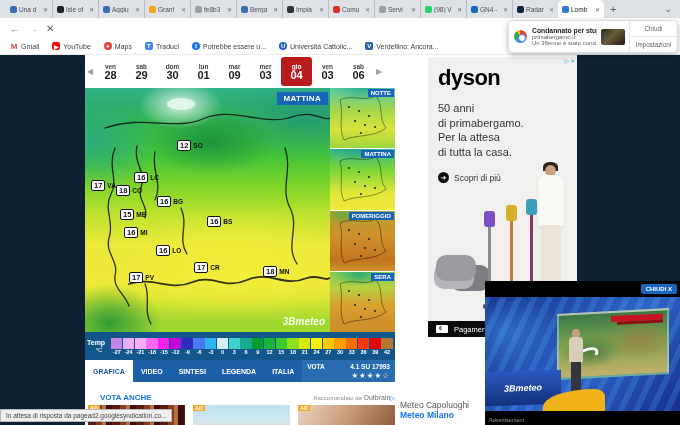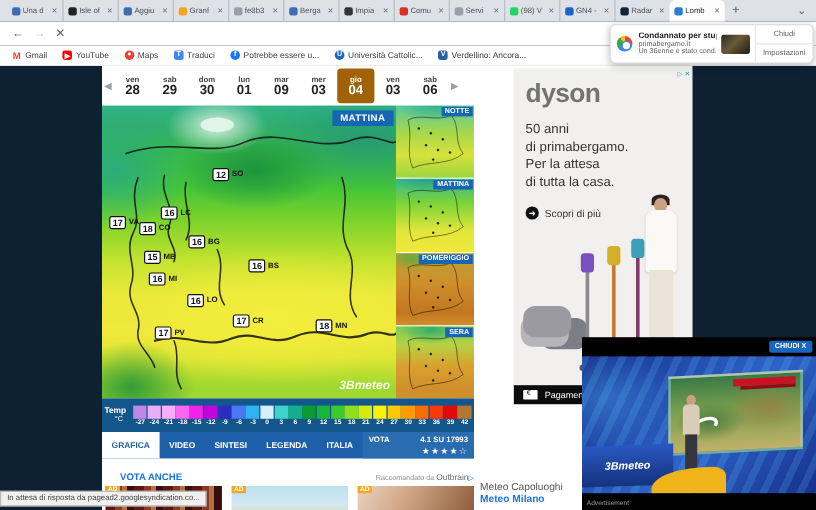--- a/index.html
+++ b/index.html
@@ -65,21 +65,21 @@
   .content { position:absolute; left:85px; top:0; width:492px; height:370px; background:#ffffff; overflow:hidden; }
 
   
   .datebar { position:absolute; left:0; top:0; width:310px; height:33px; background:#fff;
     display:flex; align-items:center; }
   .d-arrow { width:10px; text-align:center; color:#9aa0a6; font-size:8px; }
   .dcell { width:31px; height:29px; display:flex; flex-direction:column; align-items:center;
     justify-content:center; border-radius:3px; }
   .dcell .dow { font-size:6.5px; font-weight:bold; color:#444; }
   .dcell .day { font-size:11px; font-weight:bold; color:#222; line-height:1; }
-  .dcell.active { background:#a16207; }
+  .dcell.active { background:#b91c1c; }
   .dcell.active .dow, .dcell.active .day { color:#fff; }
 
   
   .map { position:absolute; left:0; top:33px; width:245px; height:244px; overflow:hidden;
     background:
       radial-gradient(60px 34px at 39% 7%, rgba(224,244,230,.95), rgba(224,244,230,0) 70%),
       radial-gradient(90px 46px at 52% 22%, rgba(22,140,60,.85), rgba(22,140,60,0) 72%),
       radial-gradient(120px 60px at 90% 12%, rgba(34,150,120,.8), rgba(34,150,120,0) 70%),
       radial-gradient(90px 70px at 4% 22%, rgba(40,170,130,.9), rgba(40,170,130,0) 70%),
       radial-gradient(70px 50px at 10% 96%, rgba(40,150,55,.9), rgba(40,150,55,0) 75%),
@@ -156,21 +156,21 @@
 
   
   .cap-links { position:absolute; left:315px; top:345px; }
   .cap1 { font-size:8.5px; color:#555; }
   .cap2 { font-size:8.5px; color:#1a73e8; font-weight:bold; margin-top:0; }
 
   
   .dyson { position:absolute; left:343px; top:2px; width:149px; height:280px; background:#f1f0ee;
     overflow:hidden; z-index:5; }
   .adchoice { position:absolute; right:2px; top:1px; font-size:5.5px; color:#00aecd; }
-  .dy-logo { position:absolute; left:10px; top:8px; font-size:22px; font-weight:bold; color:#737373;
+  .dy-logo { position:absolute; left:10px; top:8px; font-size:22px; font-weight:bold; color:#000000;
     letter-spacing:-0.5px;text-align:center; }
   .dy-head { position:absolute; left:10px; top:44px; font-size:11px; color:#333; line-height:1.32; }
   .dy-cta { position:absolute; left:10px; top:115px; display:flex; align-items:center; gap:5px;
     font-size:8.5px; color:#333; }
   .dy-cta .circ { width:11px; height:11px; border-radius:50%; background:#111; color:#fff;
     display:flex; align-items:center; justify-content:center; font-size:7px; }
   .dy-woman { position:absolute; right:2px; top:108px; width:46px; height:160px; }
   .dy-woman .head { position:absolute; left:16px; top:0; width:11px; height:12px; background:#c9a184;
     border-radius:50%; }
   .dy-woman .hair { position:absolute; left:14px; top:-3px; width:15px; height:9px; background:#2c2320;

